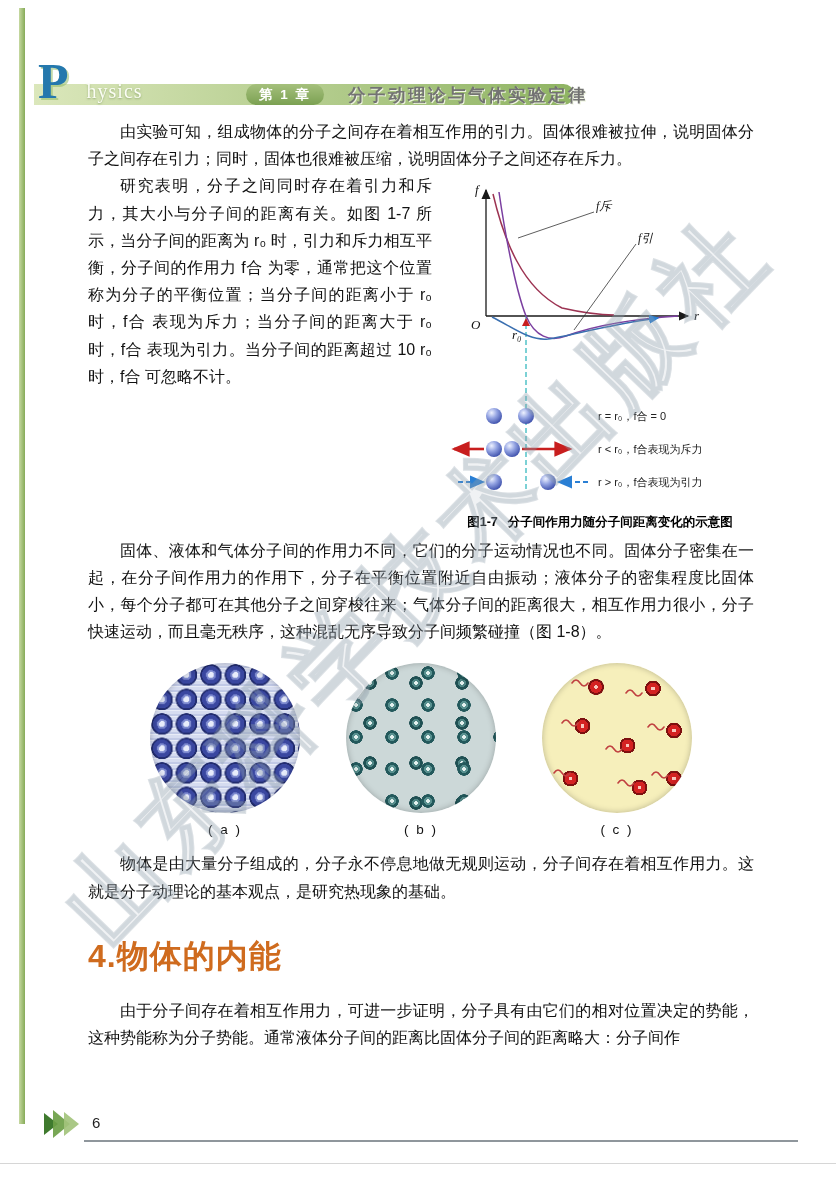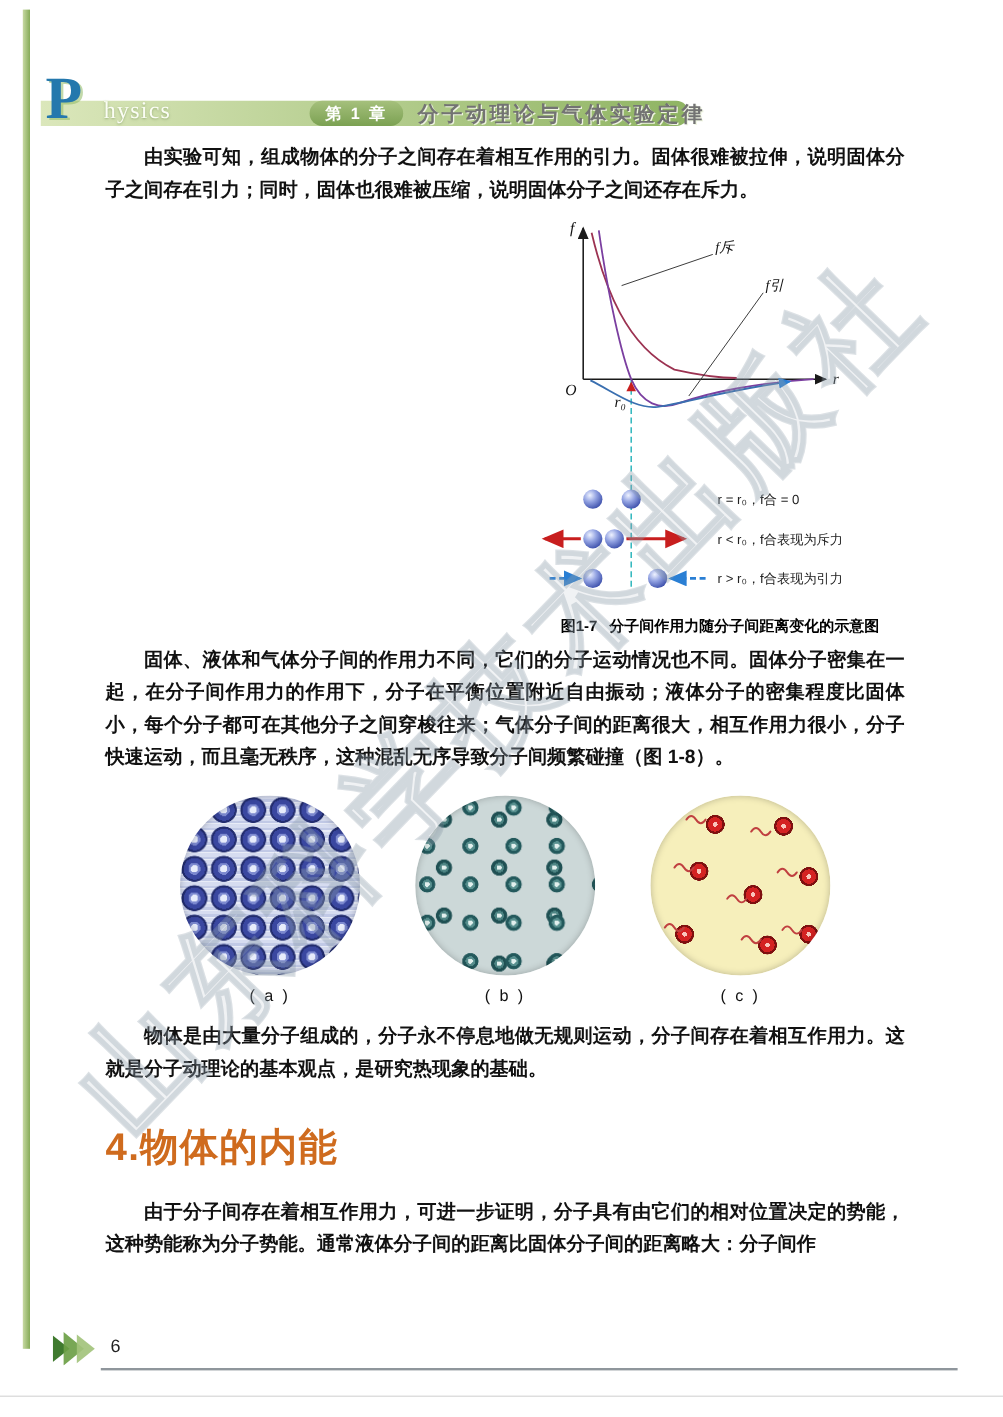--- a/index.html
+++ b/index.html
@@ -20,30 +20,30 @@
 
   
   .header{position:absolute;left:30px;top:60px;width:780px;height:56px;}
   .band{position:absolute;left:4px;top:24px;width:540px;height:21px;border-radius:0 11px 11px 0;
         background:linear-gradient(to right,#dbe7bb,#8fb463);}
   .logo{position:absolute;left:8px;top:-4px;display:flex;align-items:baseline;}
   .logo-p{font-family:"Liberation Serif",serif;font-weight:bold;font-size:50px;line-height:1;
           color:#2478ad;text-shadow:2px 2px 0 rgba(143,185,100,0.55);}
   .logo-rest{font-family:"Liberation Serif",serif;font-size:20px;color:#fbfdf4;
              letter-spacing:1px;margin-left:18px;text-shadow:0 1px 2px rgba(90,120,60,.5);}
-  .chapter-badge{position:absolute;left:228px;top:24px;height:21px;line-height:21px;
+  .chapter-badge{position:absolute;left:216px;top:24px;height:21px;line-height:21px;
                  padding:0 13px;border-radius:11px;color:#fff;font-size:13.5px;font-weight:bold;
                  letter-spacing:2px;background:linear-gradient(#a5c07c,#7ba152);}
   .chapter-title{position:absolute;left:318px;top:23px;font-size:17.5px;font-weight:bold;
                  color:#737373;letter-spacing:2.5px;text-shadow:1px 1px 0 #eef4e0;}
 
   
   .content{position:absolute;left:88px;top:118px;width:666px;font-size:16px;line-height:1.7;
            text-align:justify;}
-  .para{margin:0;text-indent:2em;font-weight:bold;}
+  .para{margin:0;text-indent:2em;}
   .para-gap{}
   .wrap::after{content:"";display:block;clear:both;}
 
   
   .fig17{float:right;width:308px;margin:6px 0 6px 14px;}
   .graph{display:block;}
   .figcap{text-align:center;font-size:12.5px;font-weight:bold;color:#000;margin-top:4px;
           text-indent:0;line-height:1.3;}
   .capl{margin-right:10px;text-align:right;}
   .it{font-family:"Liberation Serif","DejaVu Serif",serif;font-style:italic;font-size:13px;fill:#111;}
@@ -174,20 +174,21 @@
 
           <text class="ann" x="152" y="242">r = r₀，f合 = 0</text>
           <text class="ann" x="152" y="275">r &lt; r₀，f合表现为斥力</text>
           <text class="ann" x="152" y="308">r &gt; r₀，f合表现为引力</text>
         </svg>
         <figcaption class="figcap">
           <span class="capl">图1-7</span><span>分子间作用力随分子间距离变化的示意图</span>
         </figcaption>
       </figure>
 
+      <p class="para">研究表明，分子之间同时存在着引力和斥力，其大小与分子间的距离有关。如图 1-7 所示，当分子间的距离为 r₀ 时，引力和斥力相互平衡，分子间的作用力 f合 为零，通常把这个位置称为分子的平衡位置；当分子间的距离小于 r₀ 时，f合 表现为斥力；当分子间的距离大于 r₀ 时，f合 表现为引力。当分子间的距离超过 10 r₀ 时，f合 可忽略不计。</p>
     </section>
 
     <p class="para">固体、液体和气体分子间的作用力不同，它们的分子运动情况也不同。固体分子密集在一起，在分子间作用力的作用下，分子在平衡位置附近自由振动；液体分子的密集程度比固体小，每个分子都可在其他分子之间穿梭往来；气体分子间的距离很大，相互作用力很小，分子快速运动，而且毫无秩序，这种混乱无序导致分子间频繁碰撞（图 1-8）。</p>
 
     <figure class="fig18">
       <div class="circles">
         <div class="cwrap">
           <div class="circle ca"></div>
           <div class="clabel">( a )</div>
         </div>

